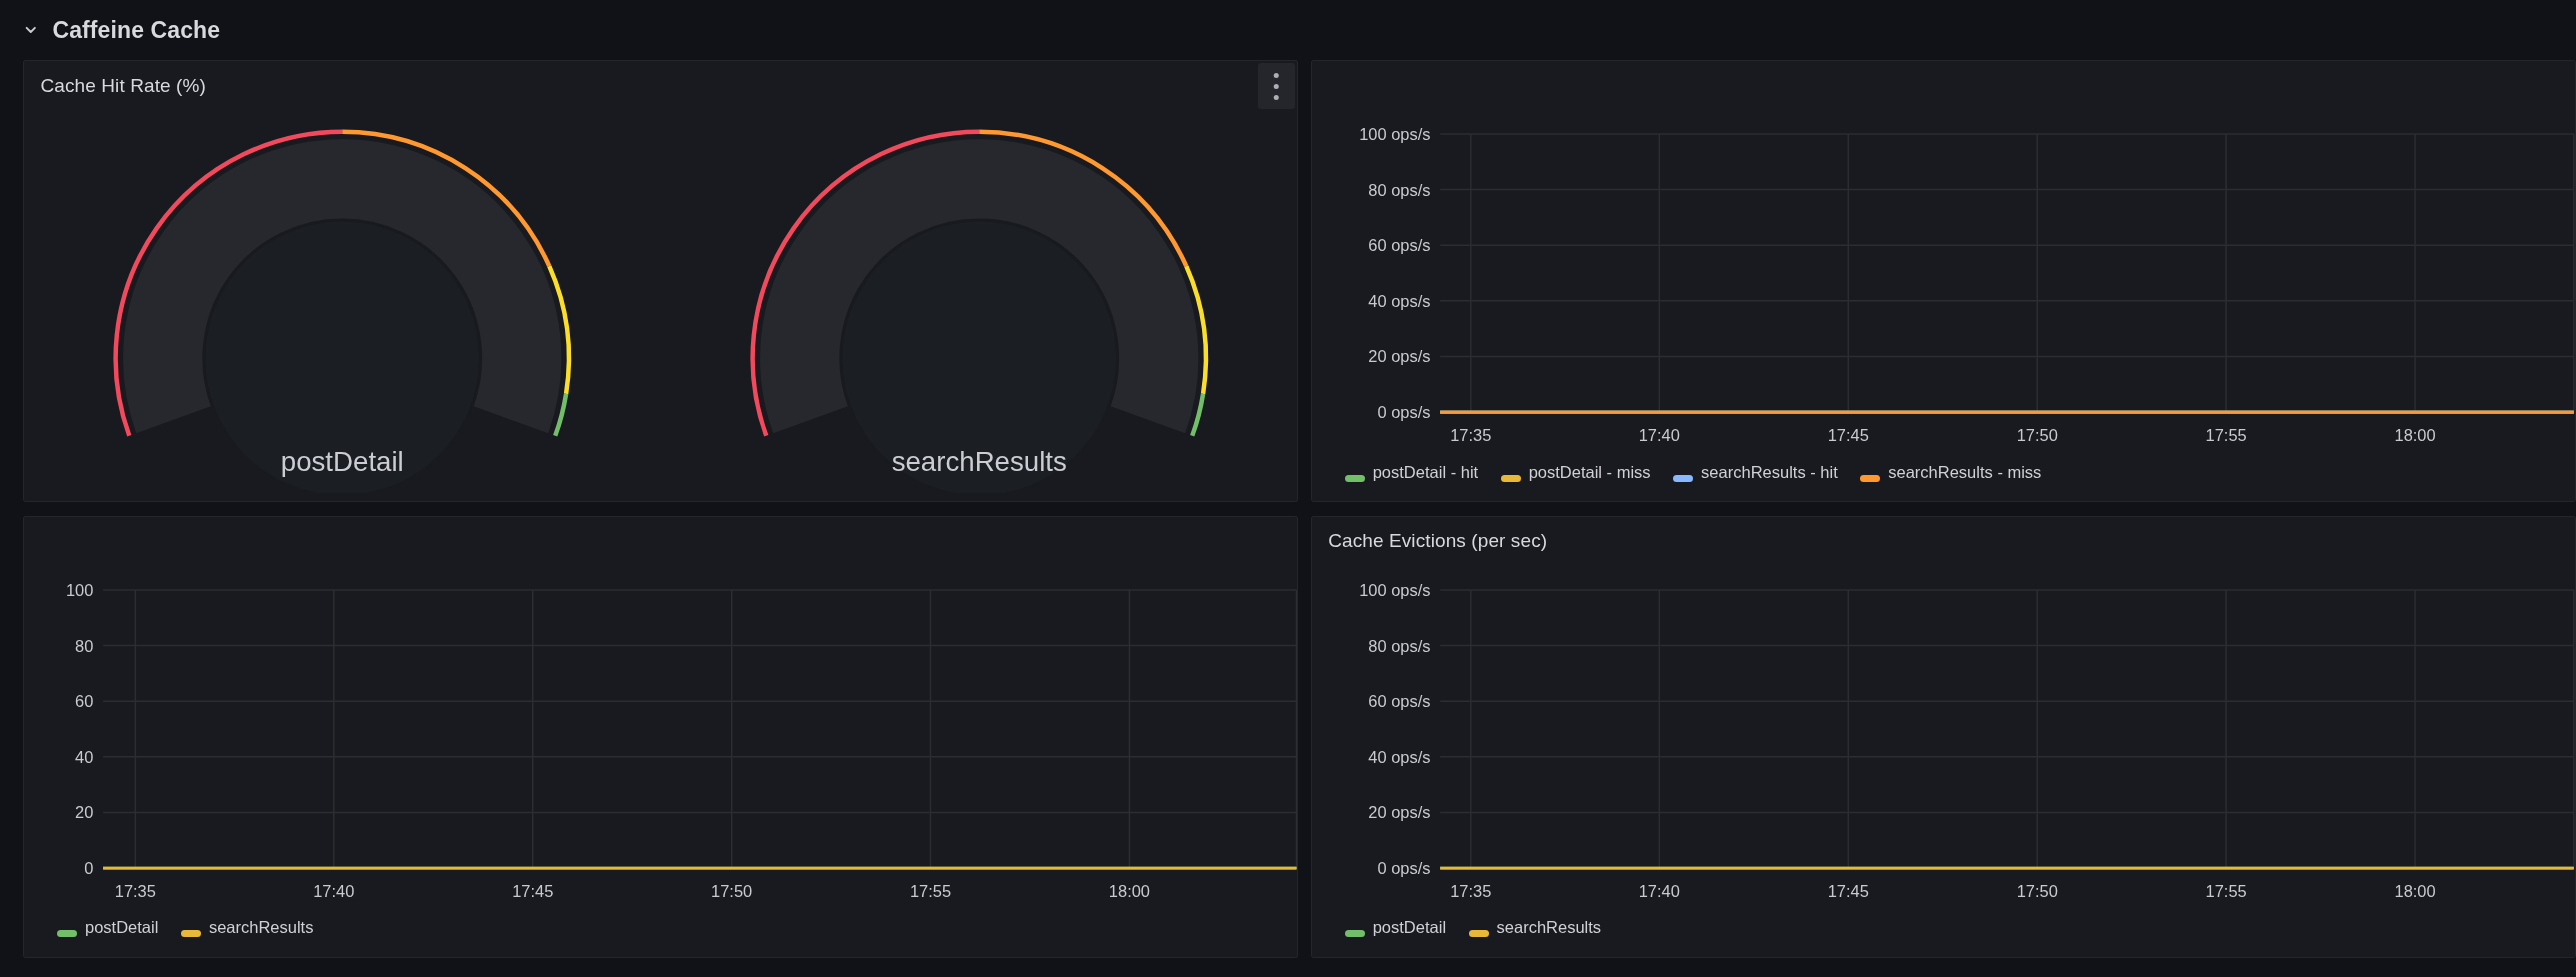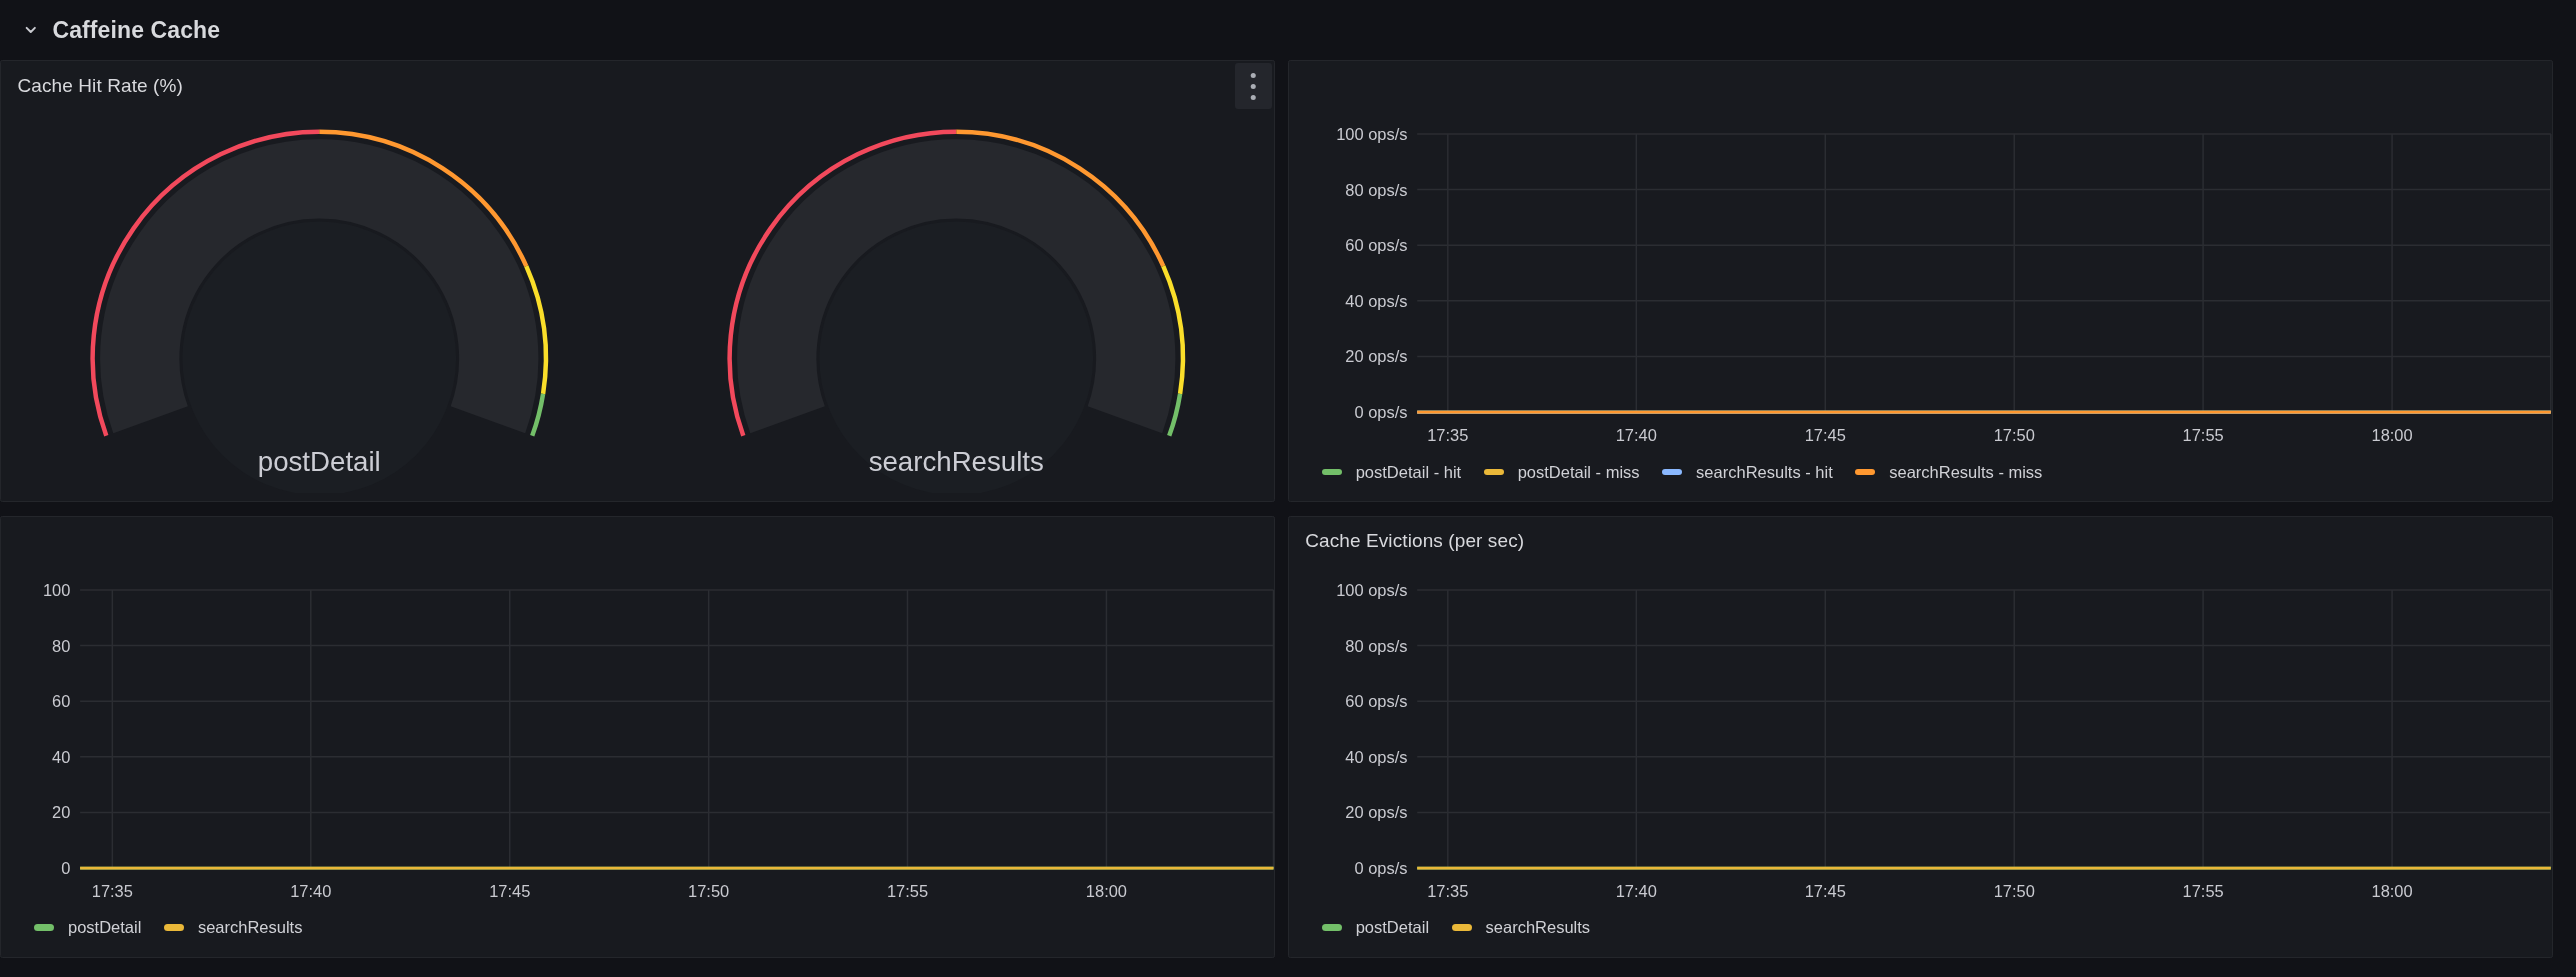--- a/index.html
+++ b/index.html
@@ -13,21 +13,21 @@
     height:60px;display:flex;align-items:center;padding-left:21px;
   }
   .row-toggle{
     display:flex;align-items:center;gap:12px;
     background:none;border:none;padding:0;cursor:pointer;
   }
   .row-title{
     font-size:23px;font-weight:700;color:#D8D9DD;letter-spacing:0.1px;text-align:center;
   }
   .grid{
-    display:grid;
+    display:grid;margin-left:23px;
     grid-template-columns:1275px 1265px;
     grid-template-rows:442px 442px;
     column-gap:12.7px;row-gap:13.5px;
   }
   .panel{
     position:relative;box-sizing:border-box;
     background:#181A1F;border:0.7px solid #24262B;border-radius:2.2px;
   }
   .panel-header{
     height:49px;display:flex;align-items:center;padding:0 16.5px;
@@ -43,21 +43,21 @@
   .gauges{display:flex;height:383px}
   .gauge{flex:1;position:relative}
   .gauge svg,.ts svg{display:block}
   .ts{
     position:absolute;left:16px;right:0;top:49px;height:332px;
   }
   .legend{
     position:absolute;left:33px;bottom:19.5px;
     display:flex;align-items:center;gap:22.5px;
   }
-  .legend-item{display:flex;align-items:center;gap:14px;cursor:pointer}
+  .legend-item{display:flex;align-items:flex-end;gap:8px;cursor:pointer}
   .legend-swatch{width:20px;height:6.7px;border-radius:3.7px;display:inline-block}
   .legend-label{font-size:16.5px;color:#D0D1D6;white-space:nowrap}
 </style>
 </head>
 <body>
 
 <div class="row-header">
   <button class="row-toggle">
     <svg width="19.5" height="19.5" viewBox="0 0 26 26">
       <polyline points="7.5,10.5 13,16 18.5,10.5" fill="none" stroke="#C9CAD0" stroke-width="2.6" stroke-linecap="round" stroke-linejoin="round"></polyline>

